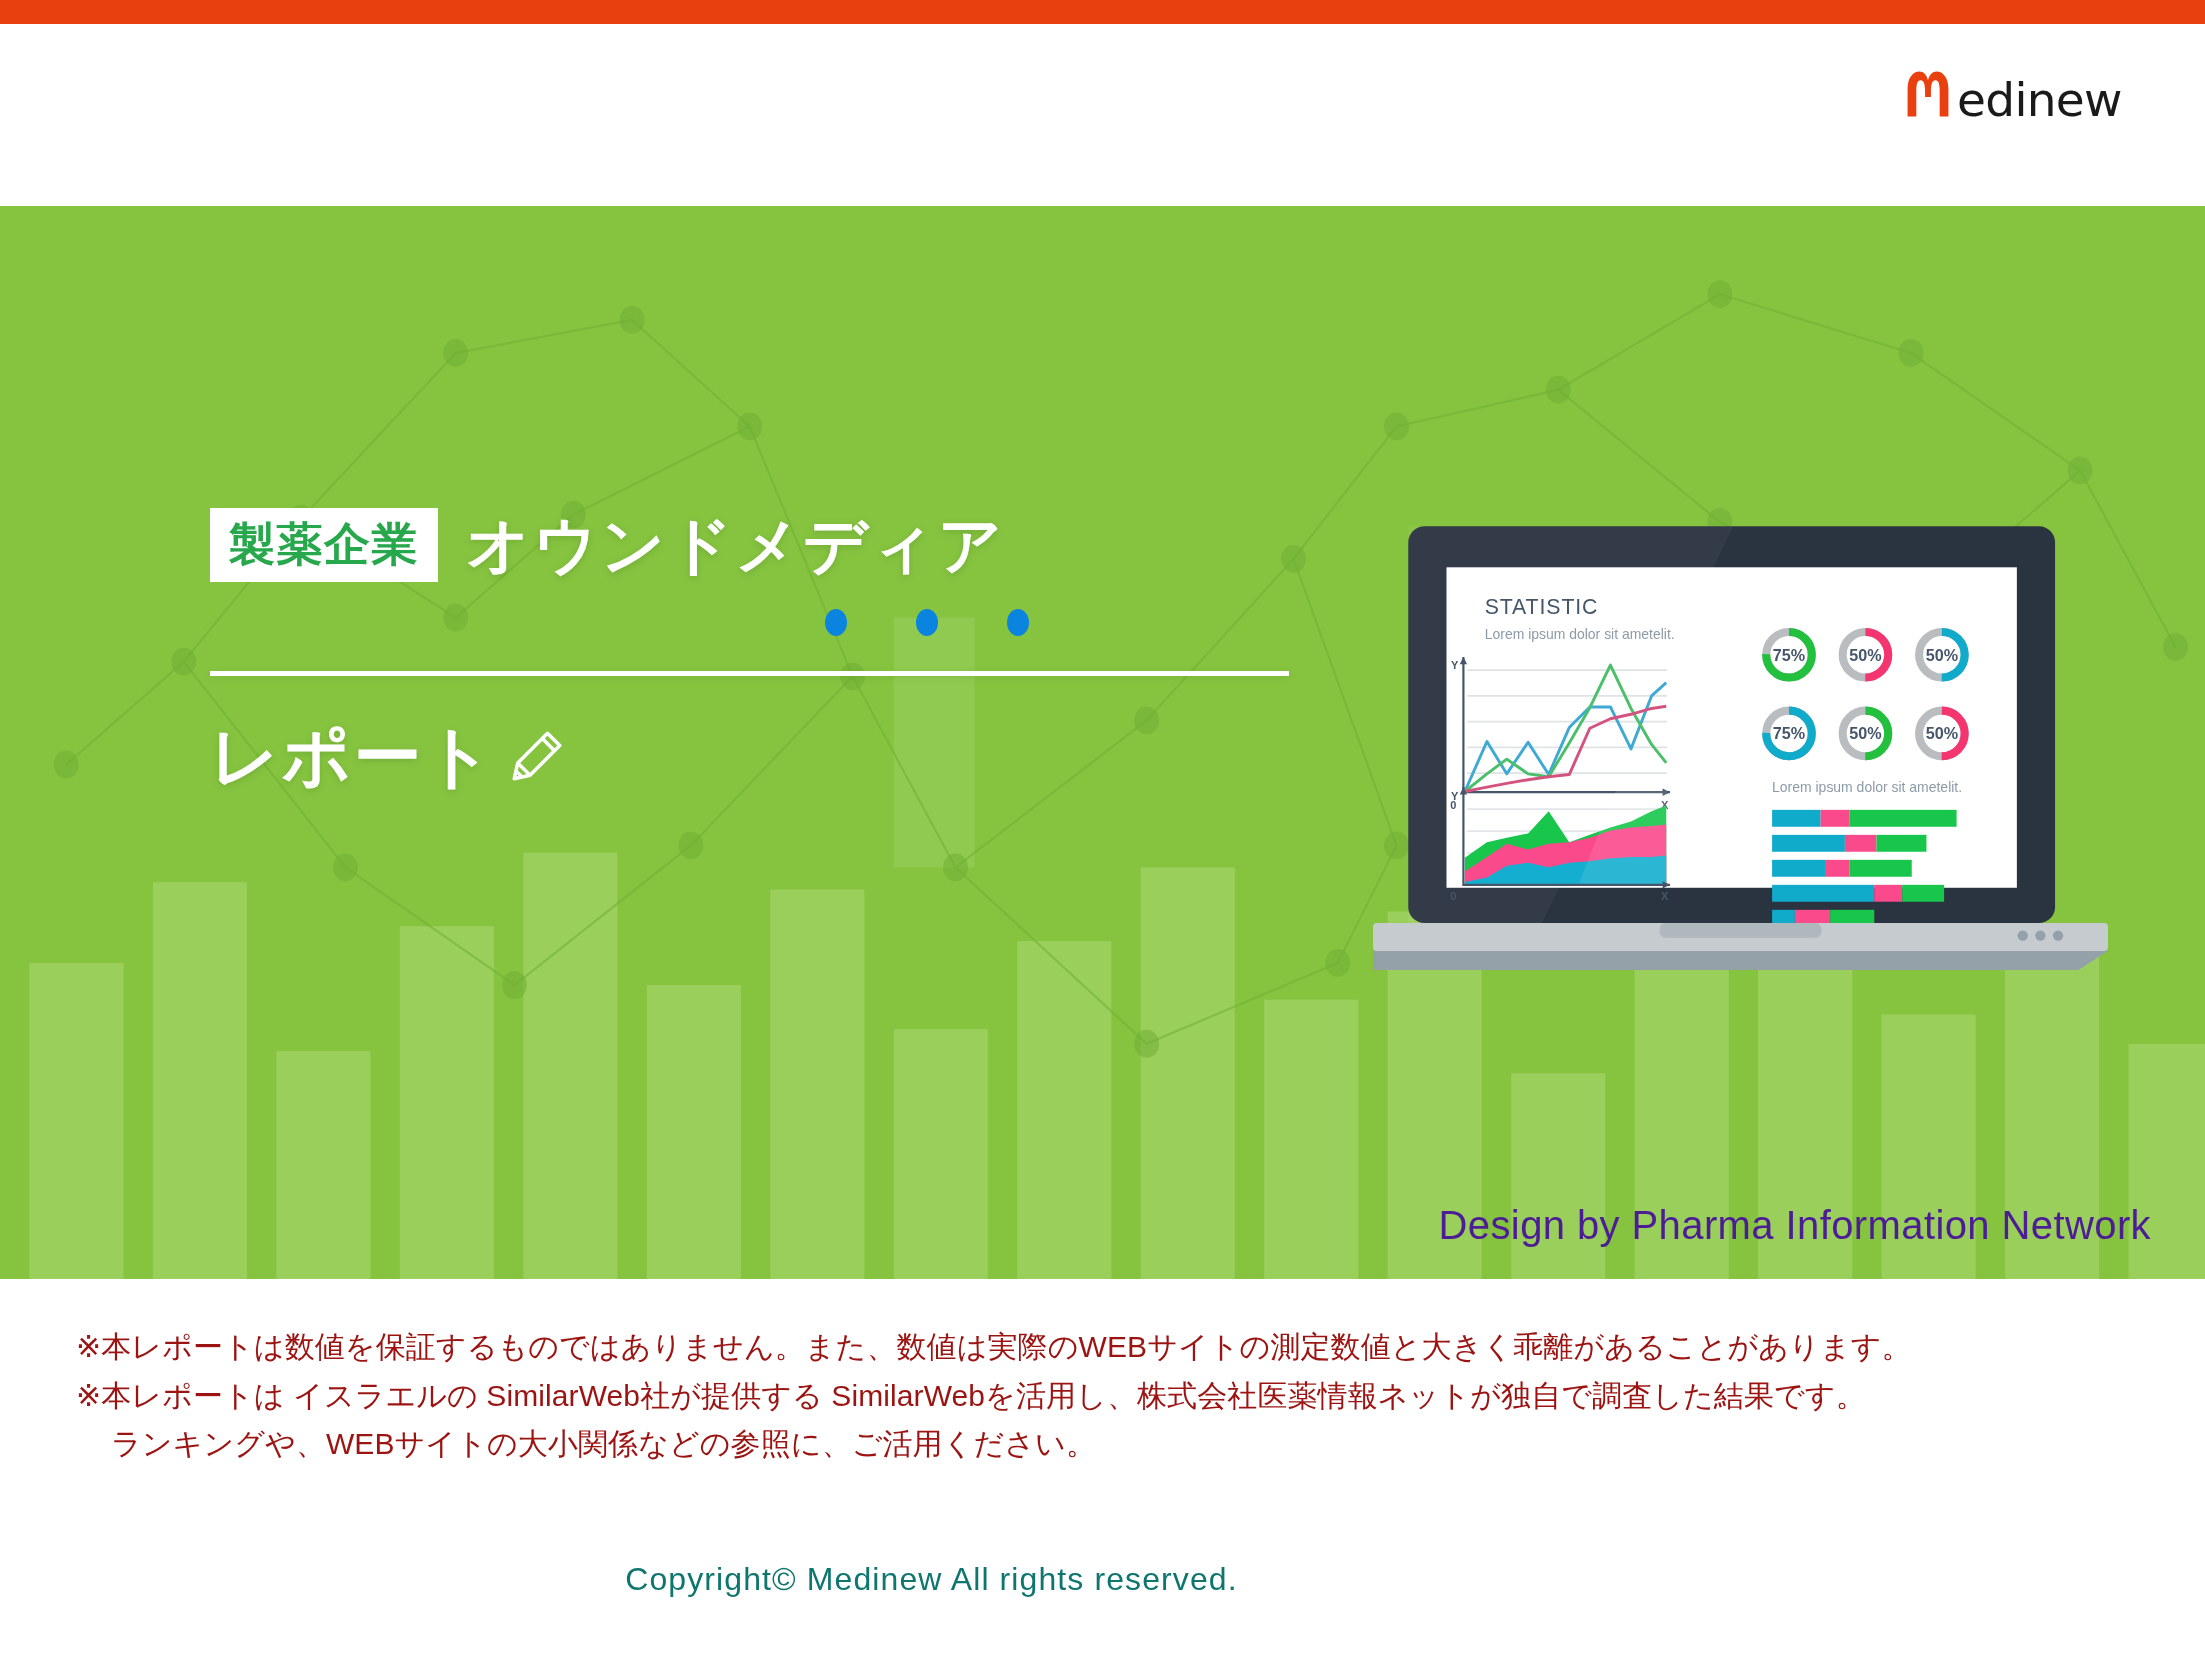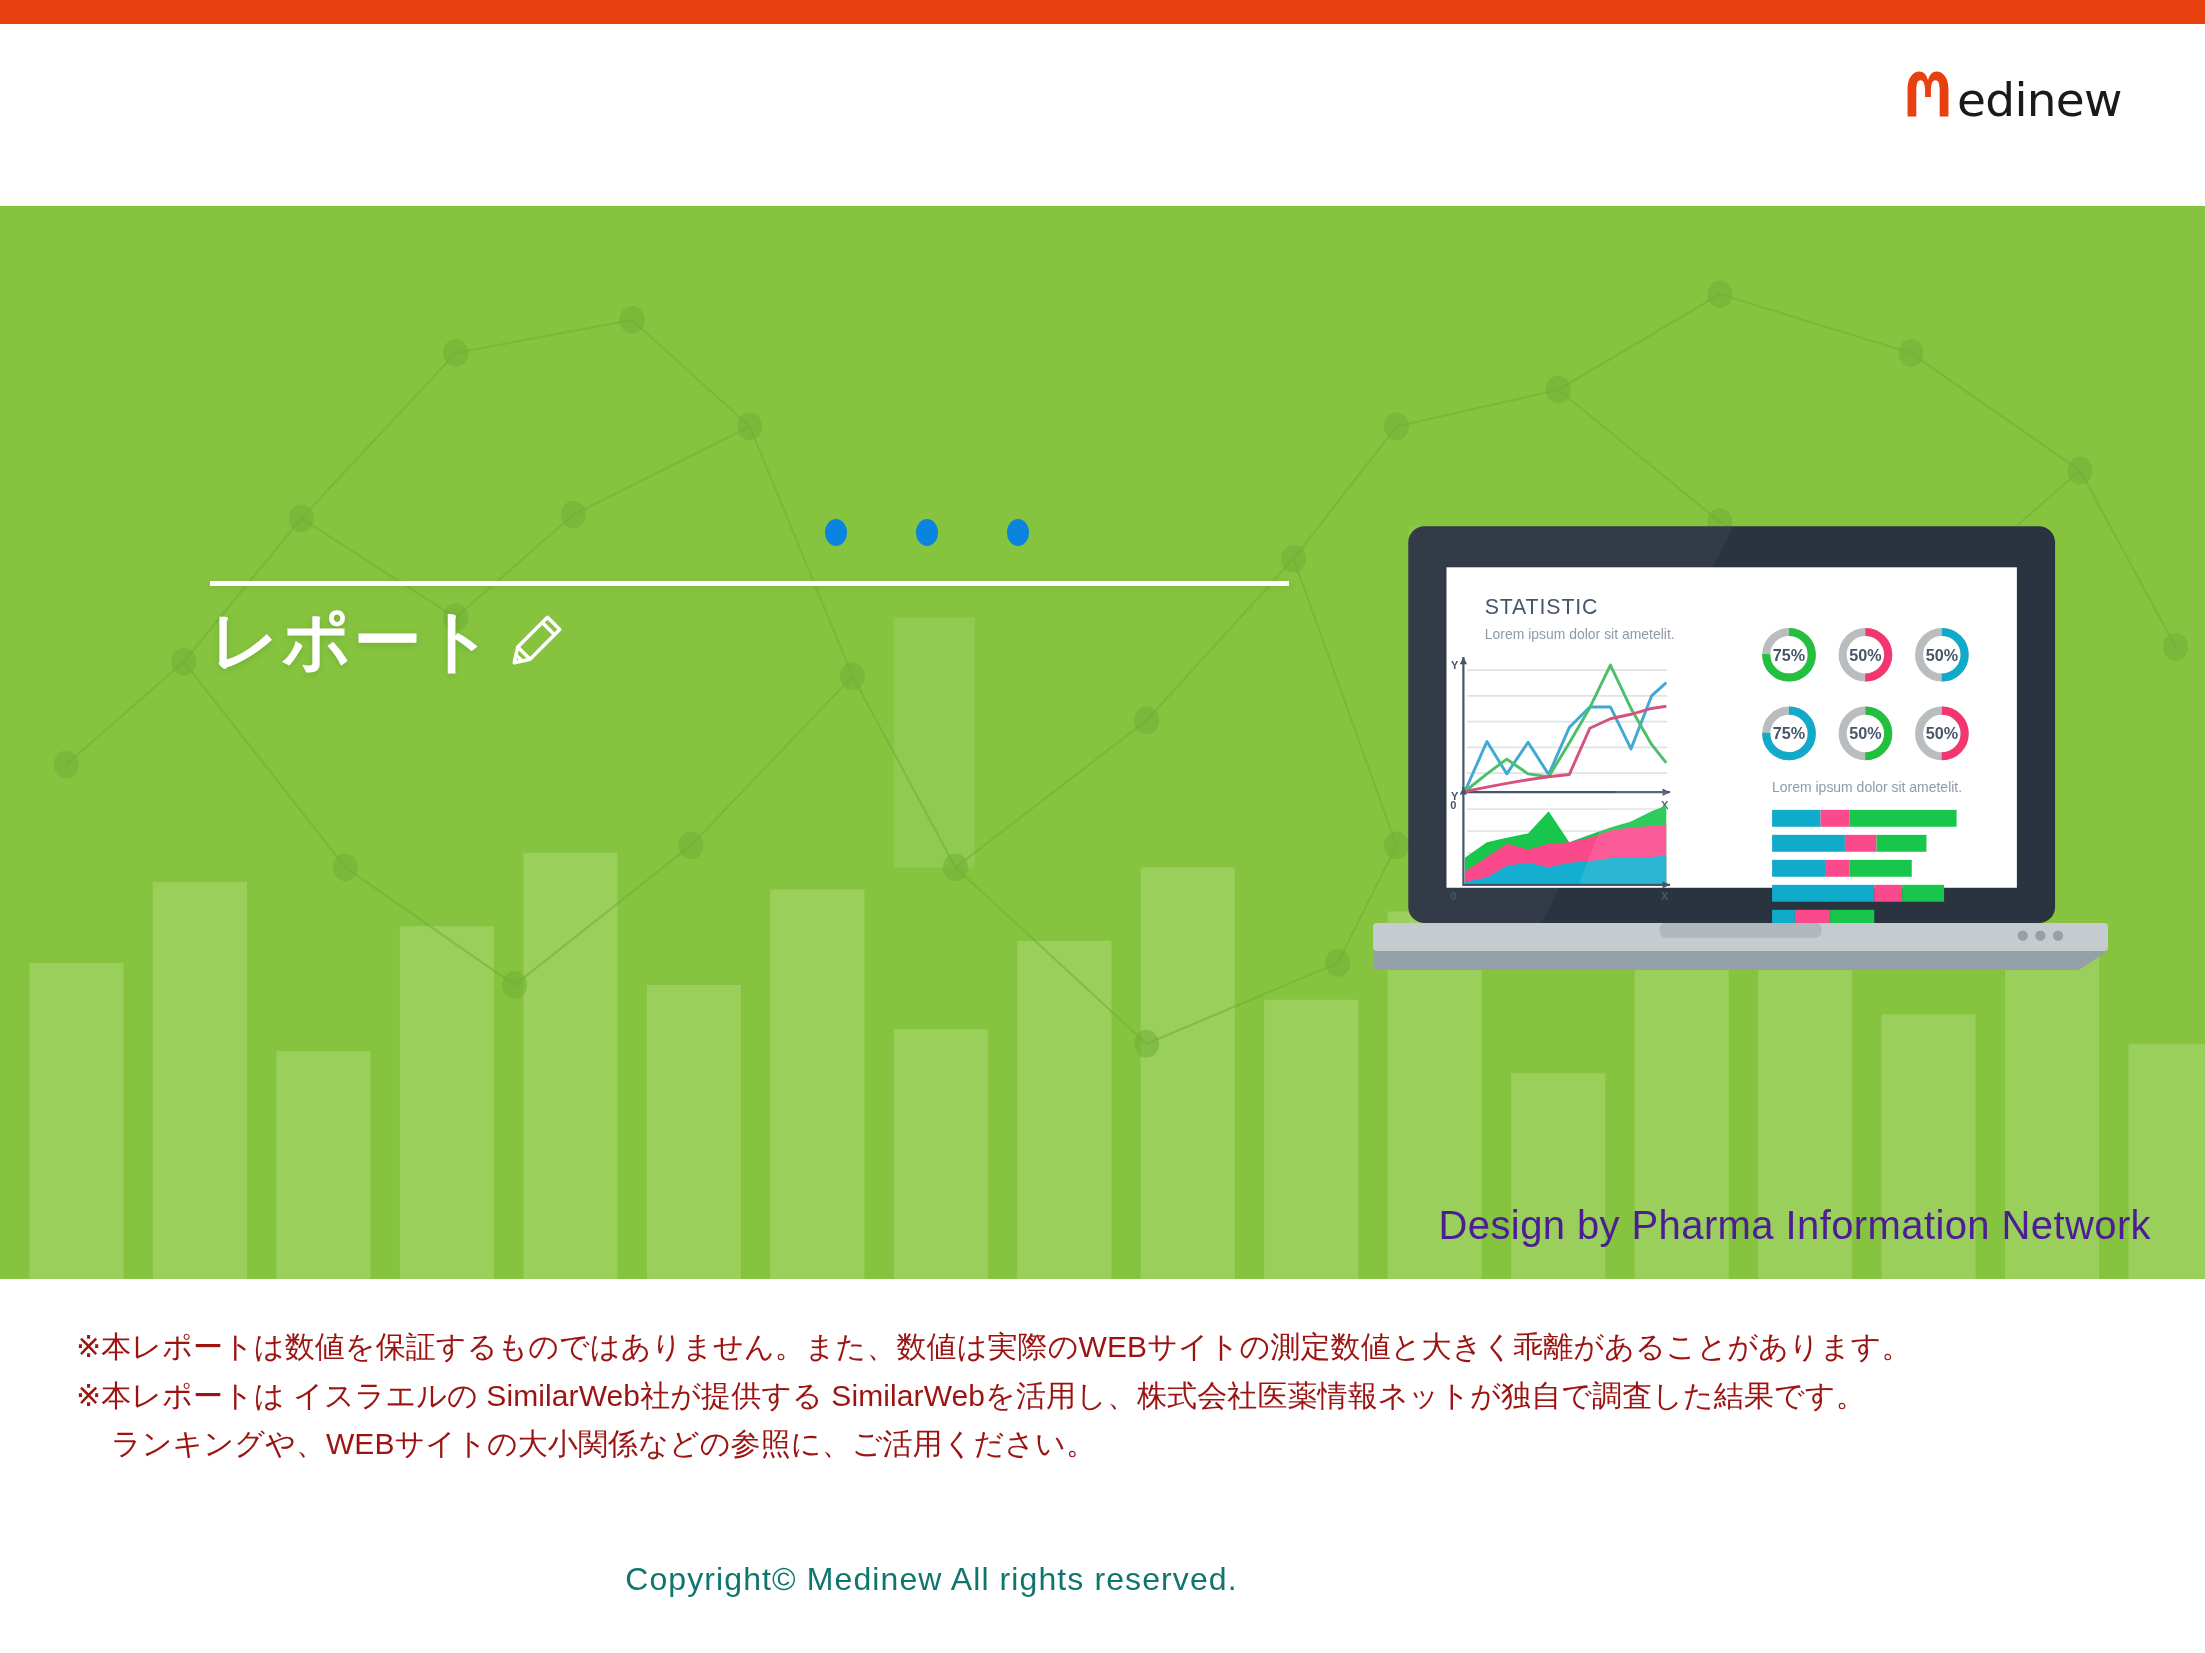--- a/index.html
+++ b/index.html
@@ -120,21 +120,21 @@
     width: 1079px;
     height: 5.9px;
     background: #ffffff;
     margin-top: 35px;
     box-shadow: 0 1.5px 5.9px rgba(70,120,30,.18);
   }
   .subtitle-row {
     display: flex;
     align-items: center;
     gap: 13.2px;
-    margin-top: 20px;
+    margin-top: 46px;
   }
   .subtitle {
     color: #ffffff;
     font-size: 68px;
     font-weight: bold;
     letter-spacing: 2.2px;
     line-height: 1;
     white-space: nowrap;
     text-shadow: 0 2.2px 7.4px rgba(60,110,20,.25);
   }
@@ -258,20 +258,24 @@
       <ellipse cx="2340" cy="120" rx="17" ry="19"></ellipse>
       <ellipse cx="2340" cy="430" rx="17" ry="19"></ellipse>
       <ellipse cx="2600" cy="200" rx="17" ry="19"></ellipse>
       <ellipse cx="2600" cy="560" rx="17" ry="19"></ellipse>
       <ellipse cx="2830" cy="360" rx="17" ry="19"></ellipse>
       <ellipse cx="2960" cy="600" rx="17" ry="19"></ellipse>
     </g>
   </svg>
 
   <div class="hero-text">
+    <div class="title-row1">
+      <span class="badge">製薬企業</span>
+      <span class="kicker">オウンドメディア</span>
+    </div>
 
     <div class="dots">
       <span class="dot"></span>
       <span class="dot"></span>
       <span class="dot"></span>
     </div>
 
 
     <div class="rule"></div>
 

